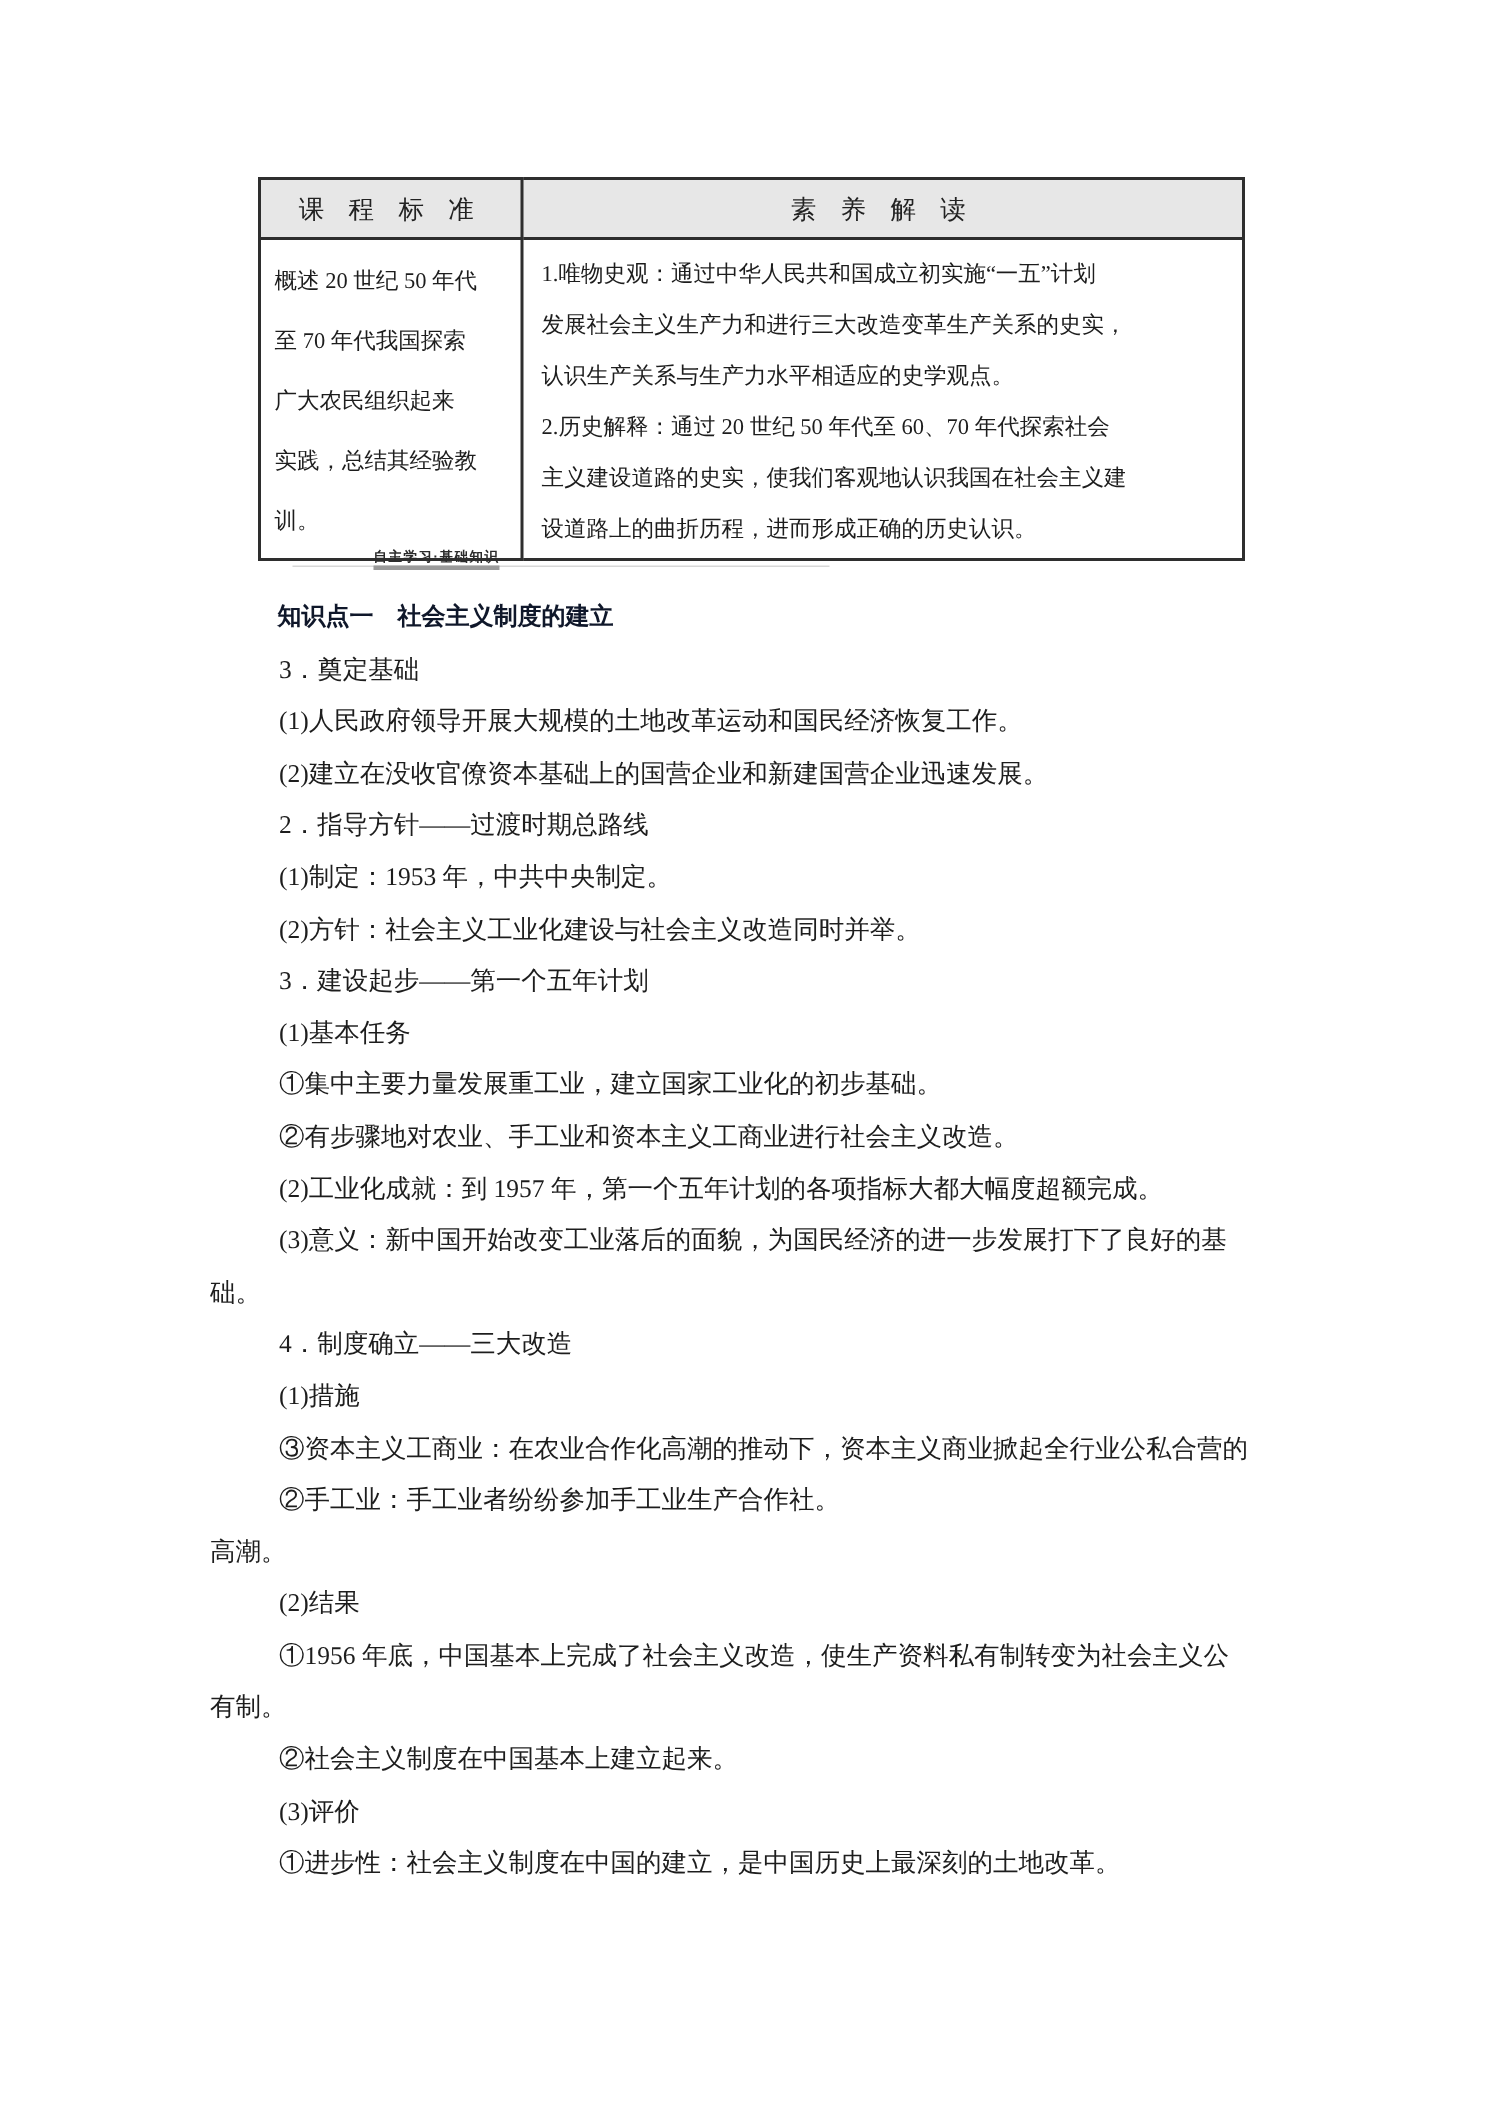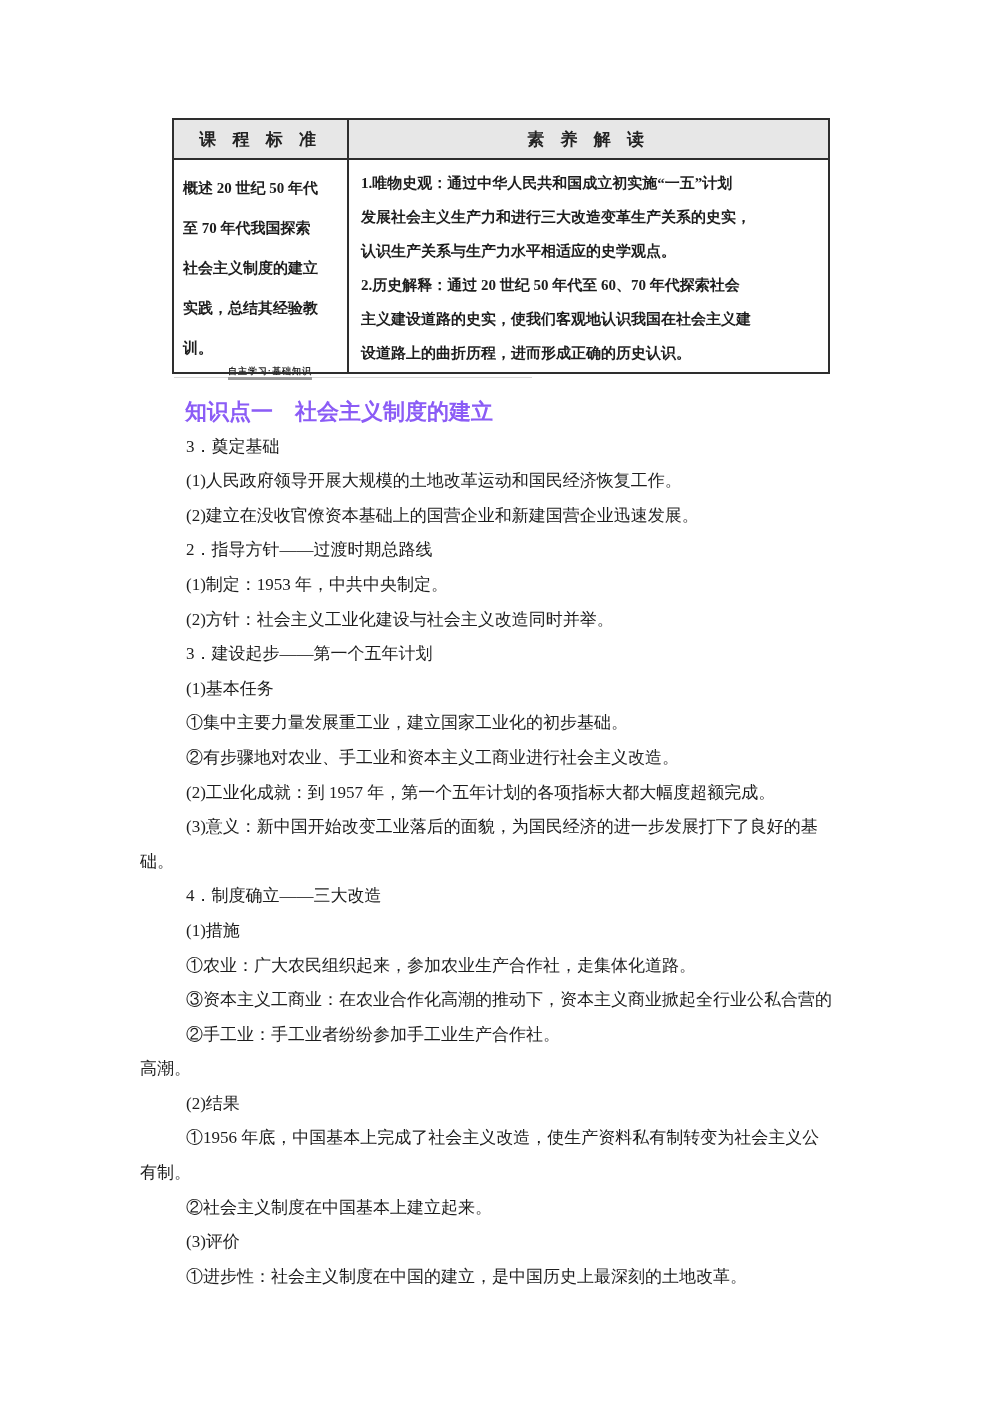--- a/index.html
+++ b/index.html
@@ -8,46 +8,46 @@
     font-family:"Liberation Serif","DejaVu Serif",serif;color:#1d1d1d;
     overflow:hidden;
   }
   .doc{position:absolute;inset:0;}
 
   
   .tbl{
     position:absolute;left:172px;top:118px;width:658px;
     border-collapse:collapse;table-layout:fixed;
   }
-  .tbl th,.tbl td{border:2px solid #2e2e2e;font-weight:bold;}
+  .tbl th,.tbl td{border:2px solid #2e2e2e;font-weight:normal;}
   .tbl th{
     background:#e7e7e7;font-size:17px;height:36px;
     letter-spacing:6px;text-align:center;color:#222;
   }
   .tbl col.c1{width:175px;}
   .tbl td{vertical-align:top;font-size:15px;background:#fff;}
   .cell-left{padding:8px 6px 4px 9px;line-height:40px;}
   .cell-right{padding:6px 8px 2px 12px;line-height:34px;margin-top:18px;}
 
   
-  .banner{position:absolute;left:172px;top:366px;width:360px;height:16px;}
+  .banner{position:absolute;left:193px;top:366px;width:360px;height:16px;}
   .banner .rule{position:absolute;left:2px;right:0;top:11px;height:1px;background:#d7d7d7;}
   .banner .logo{
     position:absolute;left:56px;top:1px;
     font-family:"Liberation Sans","DejaVu Sans",sans-serif;
     font-size:9px;font-weight:bold;color:#2b2b2b;letter-spacing:1px;
     border-bottom:3px solid #9a9a9a;padding-bottom:1px;line-height:9px;
   }
 
   
   .content{position:absolute;left:140px;top:395px;width:790px;font-size:17px;}
   .kp-title{
     font-family:"Liberation Sans","DejaVu Sans",sans-serif;
-    font-weight:bold;font-size:22px;line-height:34.6px;
-    padding-left:45px;color:#8b5cf6;
+    font-weight:bold;font-size:16px;line-height:34.6px;
+    padding-left:45px;color:#0f172a;
   }
   .line{line-height:34.6px;padding-left:46px;white-space:nowrap;}
   .line.cont{padding-left:0;}
   .u{text-underline-offset:4px;text-decoration-thickness:1px;}
 </style>
 </head>
 <body>
 
 <div class="doc">
 
@@ -58,21 +58,21 @@
       </colgroup>
     <tbody>
         <tr>
       <th>课 程 标 准</th>
       <th>素 养 解 读</th>
     </tr>
     <tr>
       <td class="cell-left">
             <div>概述 20 世纪 50 年代</div>
             <div>至 70 年代我国探索</div>
-            <div>社会主义制度的建立</div>
+            <div>广大农民组织起来</div>
             <div>实践，总结其经验教</div>
             <div>训。</div>
           </td>
       <td class="cell-right">
             <div>1.唯物史观：通过中华人民共和国成立初实施“一五”计划</div>
             <div>发展社会主义生产力和进行三大改造变革生产关系的史实，</div>
             <div>认识生产关系与生产力水平相适应的史学观点。</div>
             <div>2.历史解释：通过 20 世纪 50 年代至 60、70 年代探索社会</div>
             <div>主义建设道路的史实，使我们客观地认识我国在社会主义建</div>
             <div>设道路上的曲折历程，进而形成正确的历史认识。</div>
@@ -97,21 +97,20 @@
         <div class="line"><span class="">(2)方针：社会主义</span><span class="u">工业化建设</span><span class="">与社会主义改造同时并举。</span></div>
         <div class="line"><span class="">3．建设起步——第一个五年计划</span></div>
         <div class="line"><span class="">(1)基本任务</span></div>
         <div class="line"><span class="">①集中主要力量发展</span><span class="u">重工业</span><span class="">，建立国家</span><span class="u">工业化</span><span class="">的初步基础。</span></div>
         <div class="line"><span class="">②有步骤地对农业、</span><span class="u">手工业</span><span class="">和资本主义工商业进行社会主义改造。</span></div>
         <div class="line"><span class="">(2)工业化成就：到 </span><span class="u">1957</span><span class=""> 年，第一个五年计划的各项指标大都大幅度超额完成。</span></div>
         <div class="line"><span class="">(3)意义：新中国开始改变</span><span class="u">工业落后</span><span class="">的面貌，为国民经济的进一步发展打下了良好的基</span></div>
         <div class="line cont"><span class="">础。</span></div>
         <div class="line"><span class="">4．制度确立——三大改造</span></div>
         <div class="line"><span class="">(1)措施</span></div>
-        <div class="line"><span class="">①农业：广大农民组织起来，参加农业</span><span class="u">生产合作社</span><span class="">，走集体化道路。</span></div>
         <div class="line"><span class="">③资本主义工商业：在农业合作化高潮的推动下，资本主义商业掀起全行业</span><span class="u">公私合营</span><span class="">的</span></div>
         <div class="line"><span class="">②手工业：手工业者纷纷参加手工业生产合作社。</span></div>
         <div class="line cont"><span class="">高潮。</span></div>
         <div class="line"><span class="">(2)结果</span></div>
         <div class="line"><span class="">①1956 年底，中国基本上完成了社会主义改造，使生产资料私有制转变为</span><span class="u">社会主义公</span></div>
         <div class="line cont"><span class="u">有制</span><span class="">。</span></div>
         <div class="line"><span class="">②</span><span class="u">社会主义</span><span class="">制度在中国基本上建立起来。</span></div>
         <div class="line"><span class="">(3)评价</span></div>
         <div class="line"><span class="">①进步性：社会主义制度在中国的建立，是中国历史上最深刻的</span><span class="u">土地改革</span><span class="">。</span></div>
       </div>

